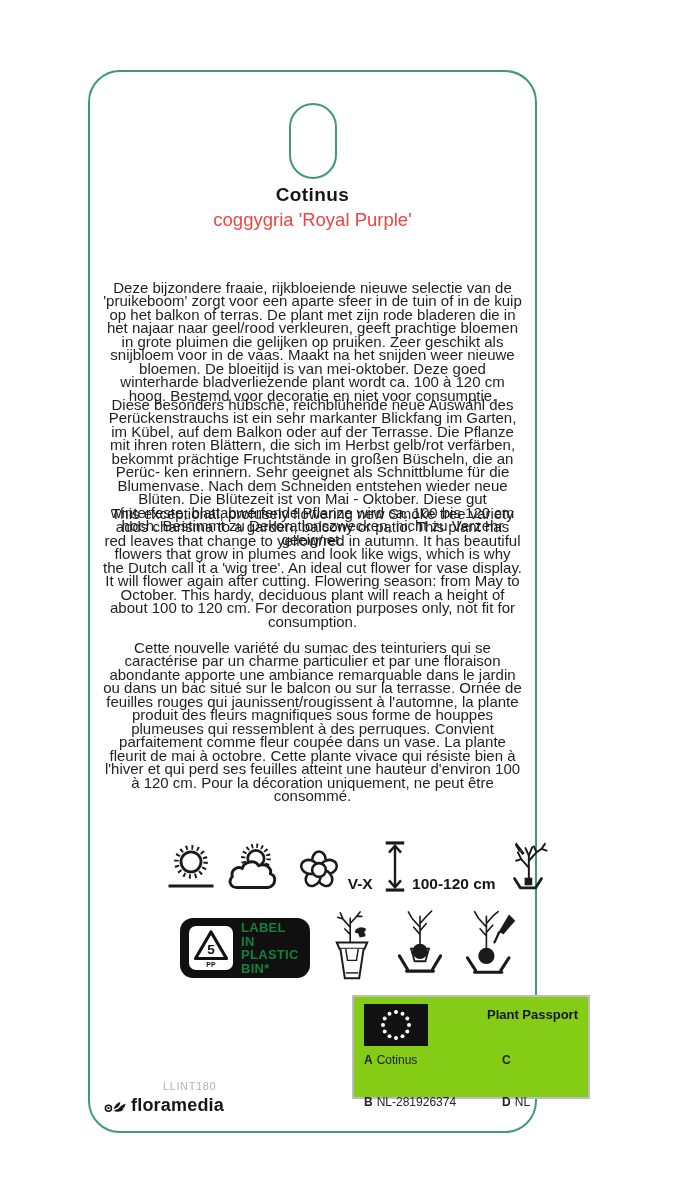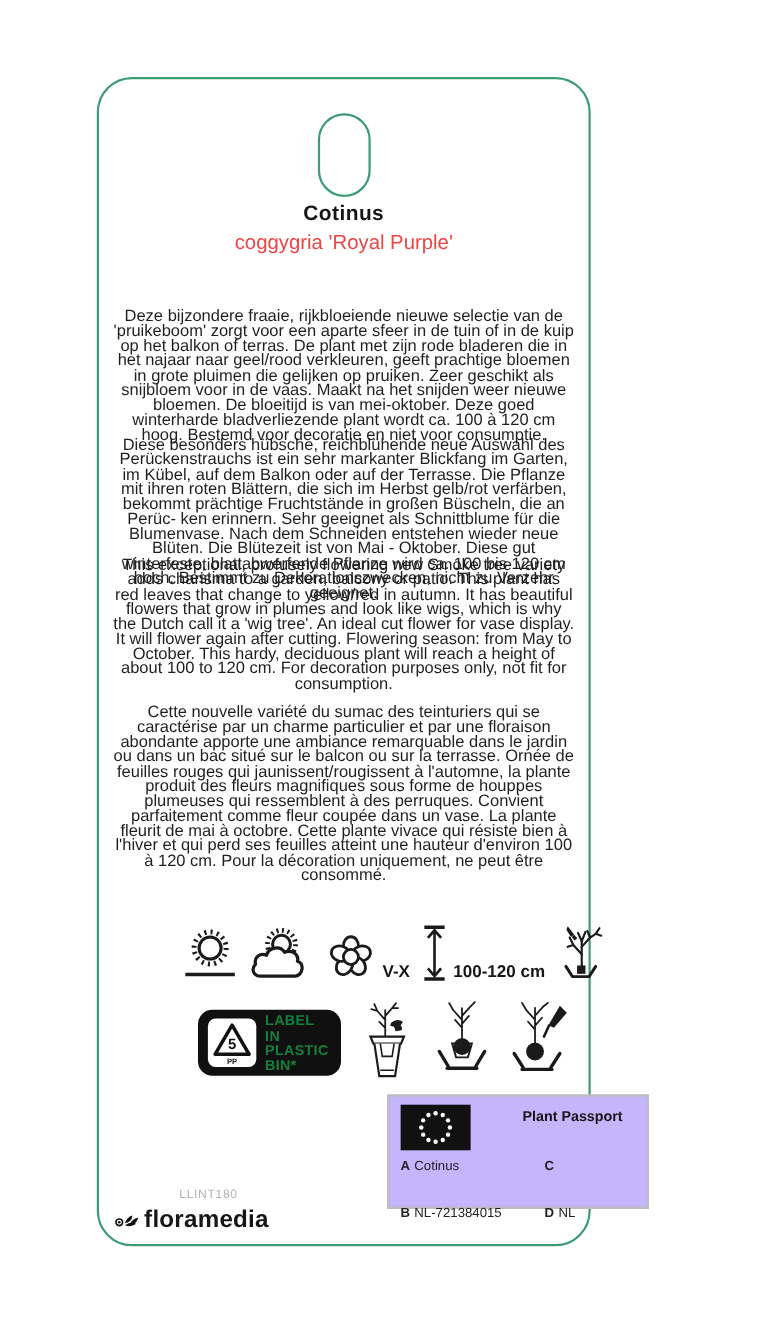--- a/index.html
+++ b/index.html
@@ -48,36 +48,36 @@
   }
   .badge {
     margin-top:10px; width:130px; height:60px; background:#101010; border-radius:13px;
     display:flex; align-items:center; padding:0 9px; box-sizing:border-box; gap:8px;
   }
   .recycle-box { width:44px; height:44px; background:#fff; border-radius:7px; flex:0 0 auto; }
   .badge-text { color:#15803d; font-weight:bold; font-size:13px; line-height:13.5px; letter-spacing:0.3px; }
 
   .passport {
     position:absolute; top:923px; left:262px; width:238px; height:104px;
-    border:2px solid #bdbdbd; background:#c4b5fd; box-sizing:border-box; padding:7px 22px 0 10px;
+    border:2px solid #bdbdbd; background:#84cc16; box-sizing:border-box; padding:7px 10px 0 10px;
   }
   .pp-head { display:flex; justify-content:space-between; align-items:flex-start; }
   .pp-title { font-size:13px; font-weight:bold; color:#161616; margin-top:3px; }
   .pp-grid {
     display:grid; grid-template-columns:1.45fr 1fr; margin-top:7px;
     font-size:12px; row-gap:4px; color:#222;gap:28px;
   }
   .pp-key { font-weight:bold; margin-right:4px; }
 
   .footer-code {
     position:absolute; top:1008px; left:73px; font-size:11px; color:#b3b3b3; letter-spacing:0.6px;
   }
   .brand {
     position:absolute; top:1023px; left:14px; display:flex; align-items:center; gap:3px;
-    font-size:22px; font-weight:bold; color:#161616; letter-spacing:0.2px;
+    font-size:18px; font-weight:bold; color:#161616; letter-spacing:0.2px;
   }
 </style>
 </head>
 <body>
 
 <div class="card">
 
   <div class="hole"></div>
 
   <div class="title">Cotinus</div>
@@ -233,21 +233,21 @@
       <span class="pp-title">Plant Passport</span>
     </div>
     <div class="pp-grid">
       <span>
         <span class="pp-key">A</span><span>Cotinus</span>
       </span>
       <span>
         <span class="pp-key">C</span><span></span>
       </span>
       <span>
-        <span class="pp-key">B</span><span>NL-721384015</span>
+        <span class="pp-key">B</span><span>NL-281926374</span>
       </span>
       <span>
         <span class="pp-key">D</span><span>NL</span>
       </span>
     </div>
   </div>
 
   <div class="footer-code">LLINT180</div>
 
   <div class="brand">

